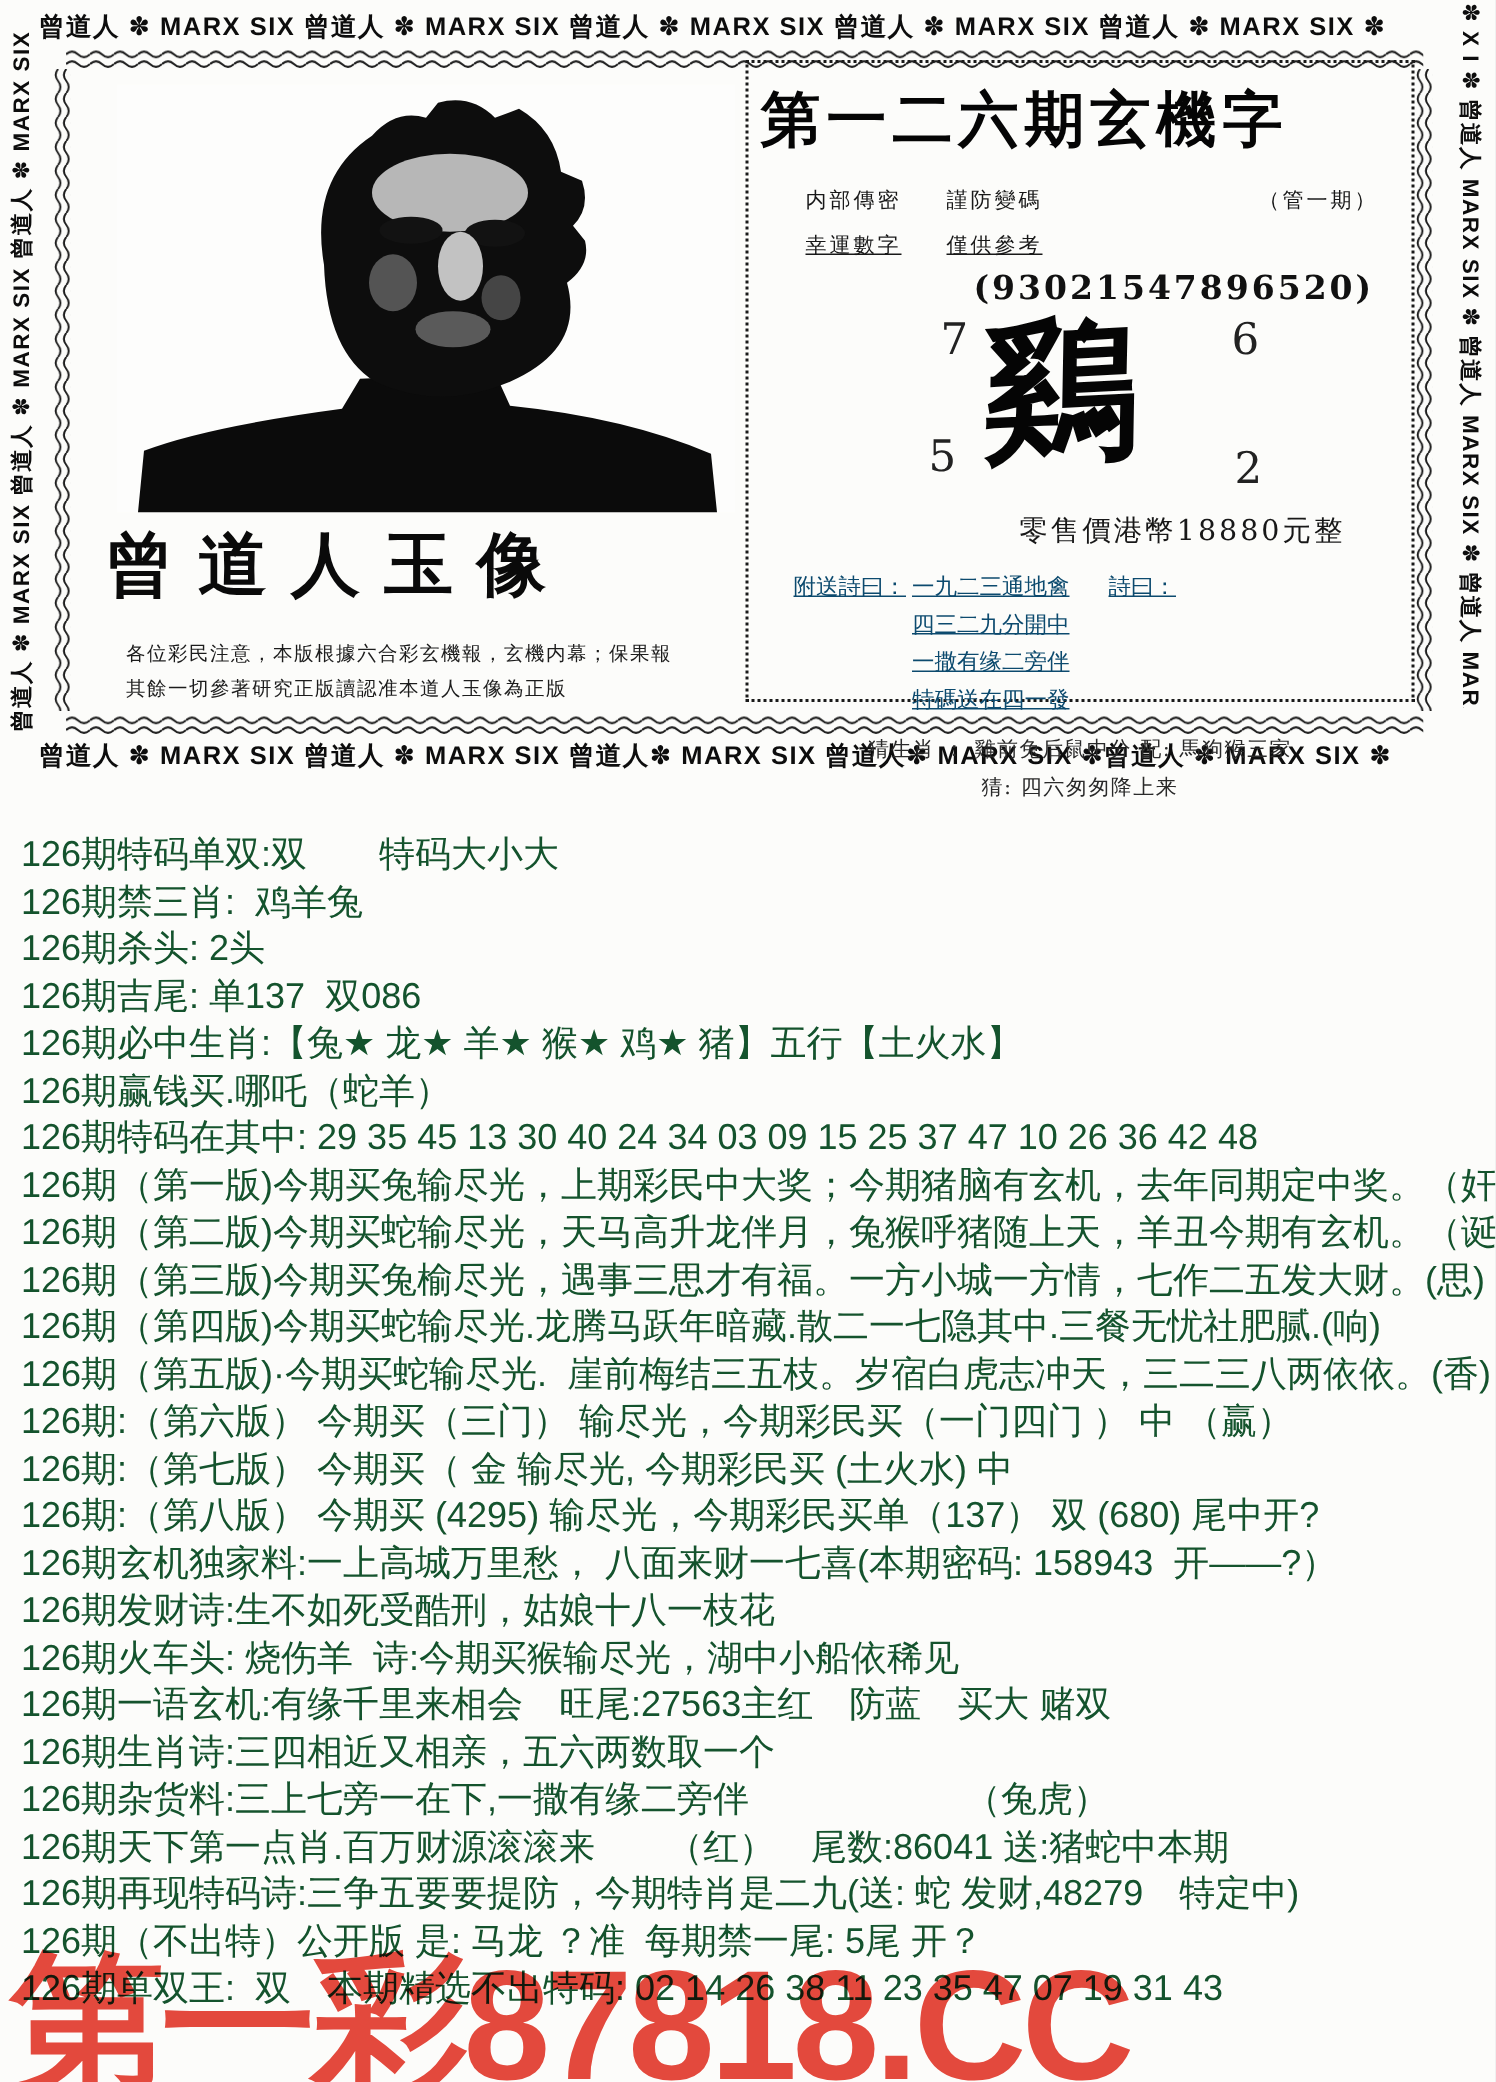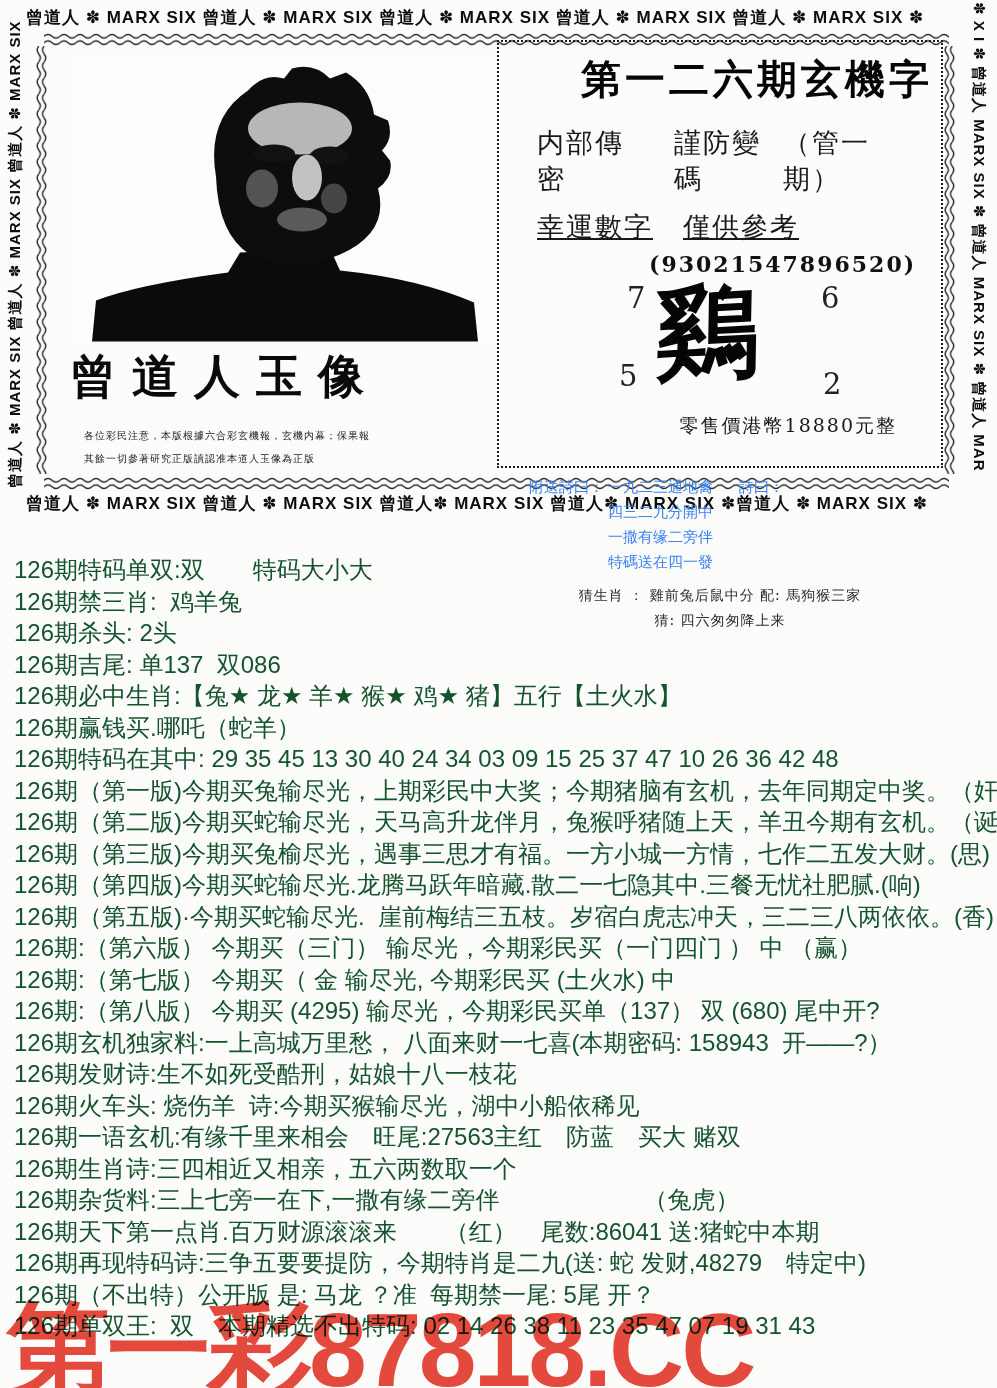--- a/index.html
+++ b/index.html
@@ -15,40 +15,40 @@
   .banner-right{top:2px;left:992px;transform:rotate(90deg);transform-origin:top left;}
   .wave-h{position:absolute;left:44px;width:905px;height:13px;}
   .wave-top{top:33px;} .wave-bot{top:477px;}
   .wave-v{position:absolute;top:46px;width:11px;height:428px;}
   .wave-left{left:36px;} .wave-right{left:944px;}
   
   .portrait{position:absolute;left:78px;top:56px;width:412px;height:286px;}
   .caption{position:absolute;left:70px;top:346px;width:420px;
            font-family:"DejaVu Serif","Liberation Serif",serif;font-weight:bold;
            font-size:46px;letter-spacing:16px;color:#0a0a0a;}
-  .notes{position:absolute;left:84px;top:424px;width:408px;font-size:10px;
+  .notes{position:absolute;left:84px;top:424px;width:408px;font-size:13px;
          line-height:23px;letter-spacing:1px;color:#1c1c1c;}
   
   .mbox{position:absolute;left:497px;top:40px;width:446px;height:428px;
         border:2px dotted #1a1a1a;box-sizing:border-box;
         font-family:"DejaVu Serif","Liberation Serif",serif;}
-  .mbox-title{margin:10px 8px 0;text-align:right;font-family:"Liberation Sans",sans-serif;
+  .mbox-title{margin:10px 8px 0;text-align:left;font-family:"Liberation Sans",sans-serif;
         font-weight:bold;font-size:40px;letter-spacing:4px;color:#050505;}
-  .mrow{display:flex;margin:0 22px 0 38px;font-size:27px;color:#181818;letter-spacing:2px;}
+  .mrow{display:flex;margin:0 22px 0 38px;font-size:14px;color:#181818;letter-spacing:2px;}
   .mrow1{margin-top:18px;} .mrow2{margin-top:12px;text-decoration:underline;}
   .mrow .gap{width:30px;} .mrow .push{margin-left:auto;}
   .lucky{margin:6px 0 0 150px;font-size:22px;font-weight:bold;letter-spacing:2px;}
   .zodiac{position:relative;height:118px;margin-top:2px;}
   .zchar{position:absolute;left:158px;top:-14px;font-size:102px;font-weight:bold;
          transform:rotate(-3deg) skewX(-4deg);color:#050505;}
   .zn{position:absolute;font-size:29px;color:#222;}
   .zn-tl{left:128px;top:2px;} .zn-tr{left:322px;top:2px;}
   .zn-bl{left:120px;top:80px;} .zn-br{left:324px;top:88px;}
   .price{margin:16px 44px 0 0;text-align:right;font-size:19px;letter-spacing:2px;color:#181818;}
-  .poems{display:flex;margin:36px 0 0 30px;font-size:15px;line-height:25px;color:#3b82f6;}
+  .poems{display:flex;margin:12px 0 0 30px;font-size:15px;line-height:25px;color:#0c4a6e;text-decoration:underline;}
   .poem{display:flex;} .poem2{margin-left:26px;}
   .poem-label{white-space:nowrap;margin-right:4px;}
   .poem-lines div{white-space:nowrap;}
   .guess{margin-top:12px;text-align:center;font-size:14px;color:#2a2a2a;letter-spacing:1px;}
   .guess2{margin-top:7px;}
   
   .body-lines{position:absolute;left:14px;top:554px;width:980px;}
   .body-line{height:31.5px;line-height:31.5px;font-size:24px;white-space:pre;color:#14532d;}
   
   .watermark{position:absolute;left:6px;top:1282px;width:990px;font-size:104px;

